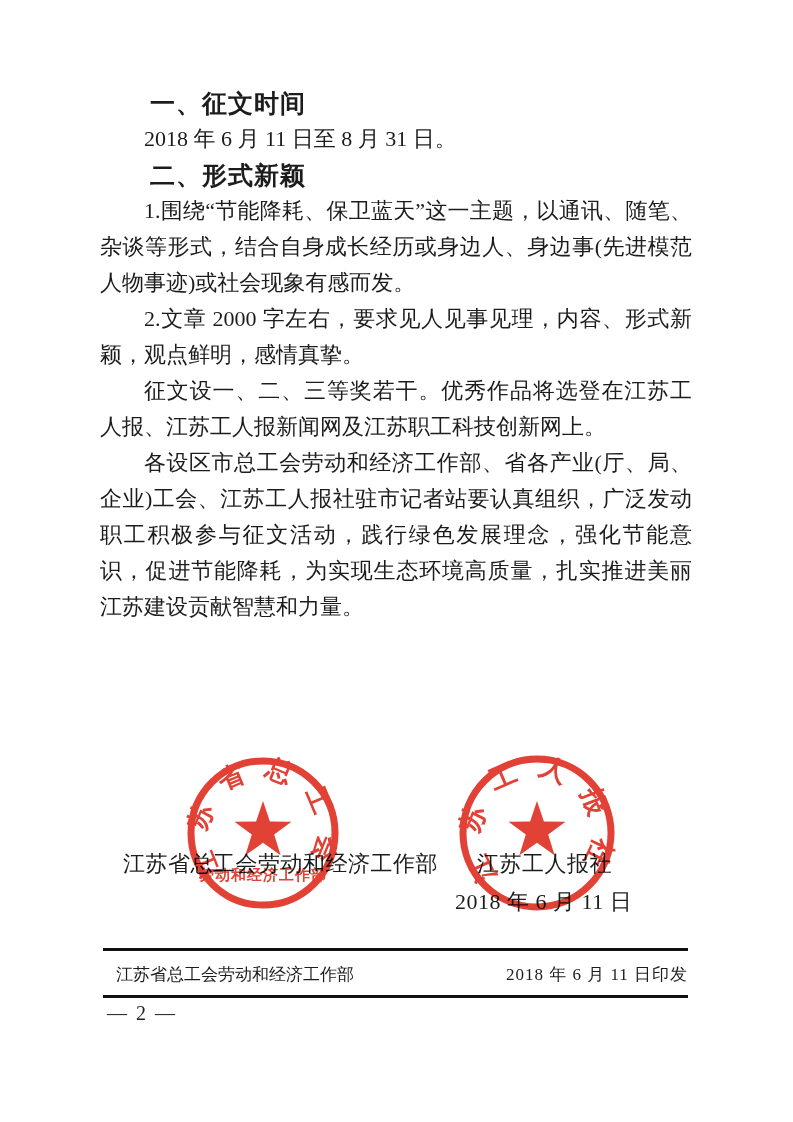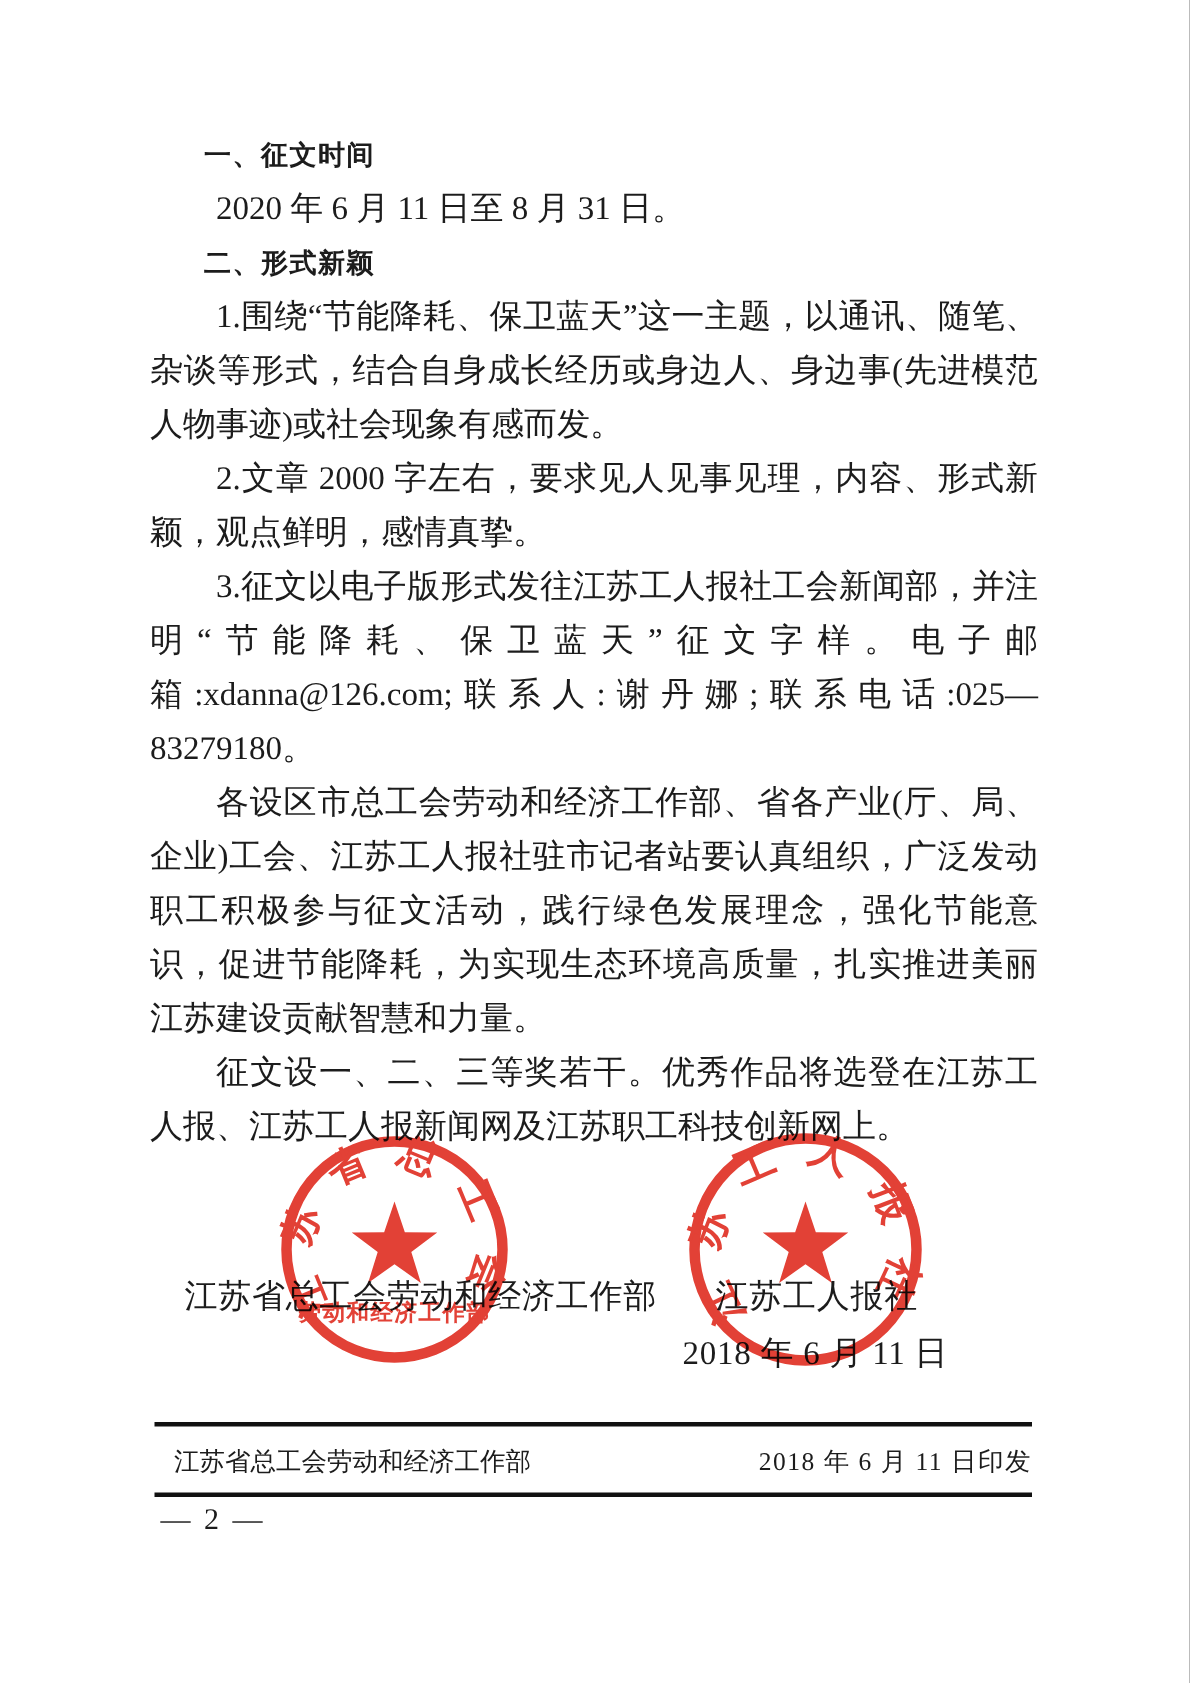--- a/index.html
+++ b/index.html
@@ -8,21 +8,21 @@
     margin:0 auto;overflow:hidden;
     font-family:"Liberation Serif", serif;color:#1c1c1c;
   }
   .content{
     position:absolute;left:100px;top:85px;width:592px;
     font-size:22px;line-height:36px;text-align:justify;
   }
   .content p{margin:0;text-indent:2em;}
   .content .sec-heading{
     margin:0;font-family:"Liberation Sans", sans-serif;font-weight:bold;
-    font-size:18px;line-height:36px;text-indent:2em;text-align:left;letter-spacing:1px;
+    font-size:25px;line-height:36px;text-indent:2em;text-align:left;letter-spacing:1px;
   }
   .sig{position:absolute;font-size:22px;line-height:28px;letter-spacing:0.5px;white-space:nowrap;}
   .sig-left{left:123px;top:850px;}
   .sig-right{left:477px;top:850px;}
   .sig-date{left:455px;top:888px;}
   .stamp{position:absolute;mix-blend-mode:multiply;opacity:0.92;}
   .stamp-left{left:183px;top:753px;width:160px;height:160px;}
   .stamp-right{left:455px;top:751px;width:164px;height:164px;}
   .footer-line{position:absolute;left:103px;width:585px;height:3px;background:#111;}
   .footer-line-top{top:948px;}
@@ -37,27 +37,26 @@
   .page-num{position:absolute;left:107px;top:1002px;font-size:20px;letter-spacing:2px;white-space:nowrap;}
   .stamp text{font-family:"Liberation Sans", sans-serif;font-weight:bold;}
 </style>
 </head>
 <body>
 
 <div class="page">
 
   <div class="content">
     <p class="sec-heading">一、征文时间</p>
-    <p>2020 年 6 月 11 日至 8 月 31 日。</p>
+    <p>2018 年 6 月 11 日至 8 月 31 日。</p>
     <p class="sec-heading">二、形式新颖</p>
     <p>1.围绕“节能降耗、保卫蓝天”这一主题，以通讯、随笔、杂谈等形式，结合自身成长经历或身边人、身边事(先进模范人物事迹)或社会现象有感而发。</p>
     <p>2.文章 2000 字左右，要求见人见事见理，内容、形式新颖，观点鲜明，感情真挚。</p>
-    <p>3.征文以电子版形式发往江苏工人报社工会新闻部，并注明“节能降耗、保卫蓝天”征文字样。电子邮箱:xdanna@126.com;联系人:谢丹娜;联系电话:025—83279180。</p>
+    <p>征文设一、二、三等奖若干。优秀作品将选登在江苏工人报、江苏工人报新闻网及江苏职工科技创新网上。</p>
     <p>各设区市总工会劳动和经济工作部、省各产业(厅、局、企业)工会、江苏工人报社驻市记者站要认真组织，广泛发动职工积极参与征文活动，践行绿色发展理念，强化节能意识，促进节能降耗，为实现生态环境高质量，扎实推进美丽江苏建设贡献智慧和力量。</p>
-    <p>征文设一、二、三等奖若干。优秀作品将选登在江苏工人报、江苏工人报新闻网及江苏职工科技创新网上。</p>
   </div>
 
   <div class="sig sig-left">江苏省总工会劳动和经济工作部</div>
   <div class="sig sig-right">江苏工人报社</div>
   <div class="sig sig-date">2018 年 6 月 11 日</div>
 
   <svg class="stamp stamp-left" viewBox="0 0 160 160" xmlns="http://www.w3.org/2000/svg">
     <circle cx="80" cy="80" r="72" fill="none" stroke="#e03024" stroke-width="7"></circle>
     <path id="arcL" d="M 35 111.6 A 55 55 0 1 1 125 111.6" fill="none"></path>
     <text font-size="26" fill="#e03024" letter-spacing="17">

